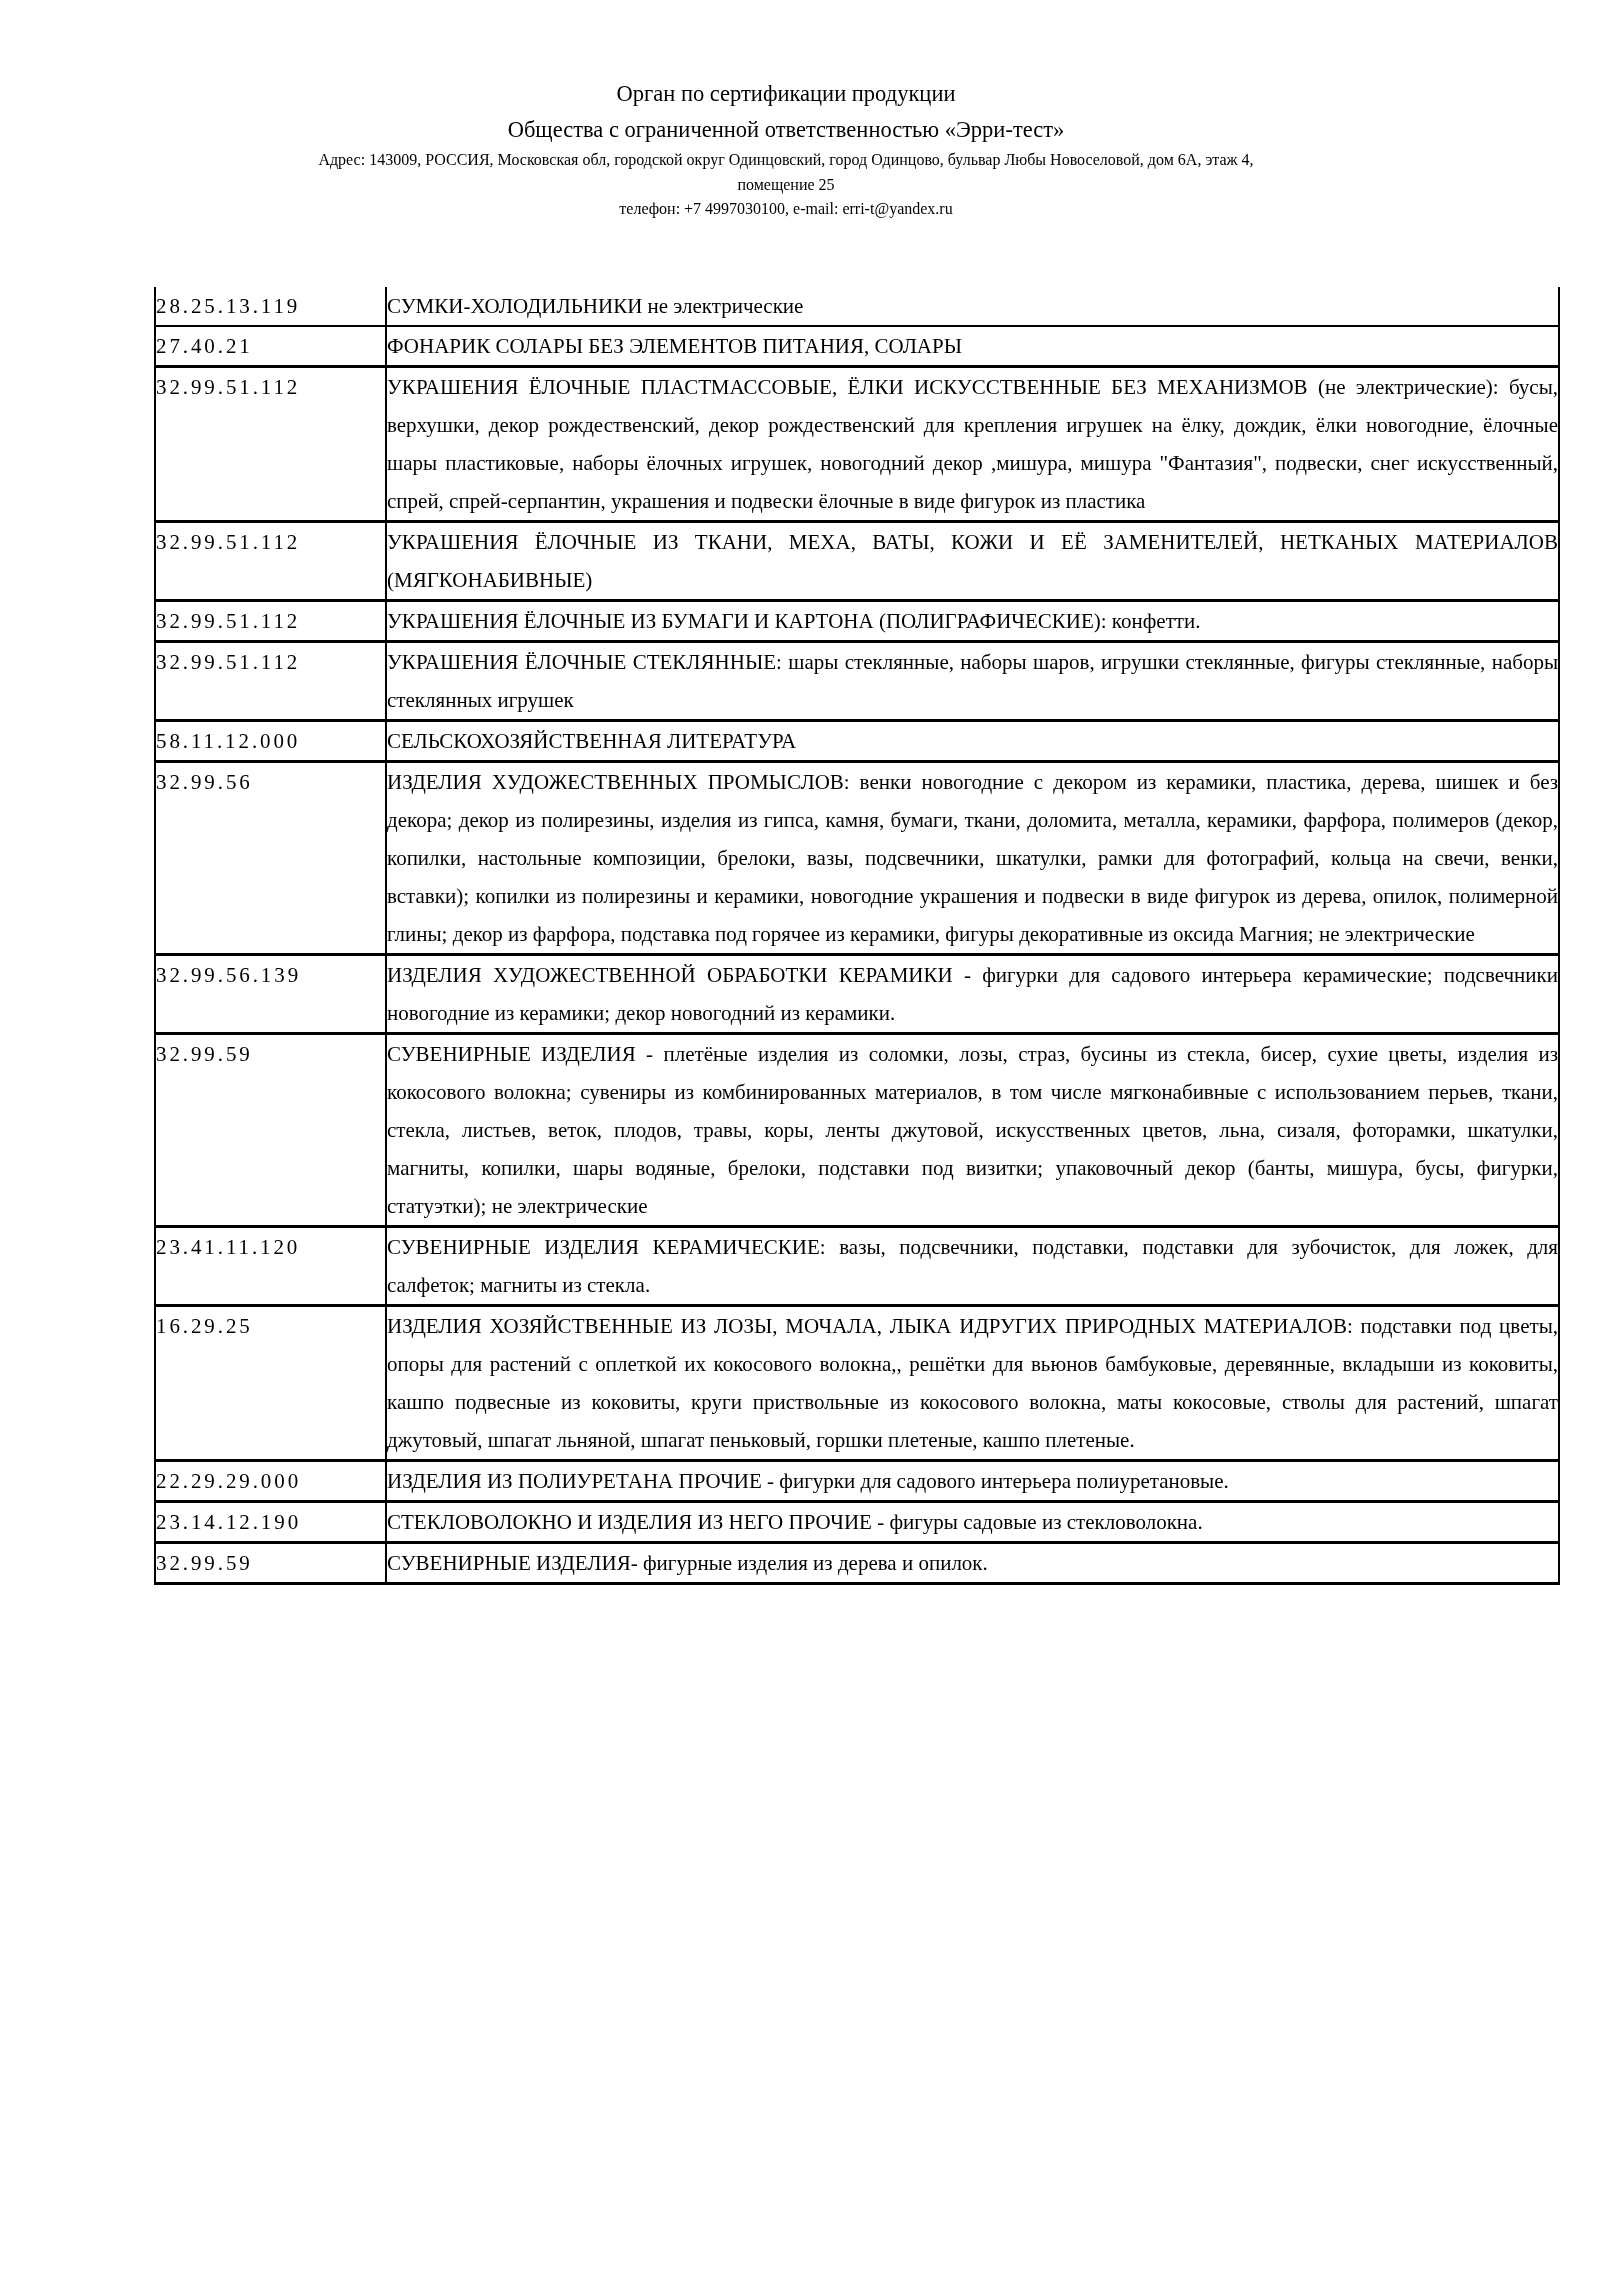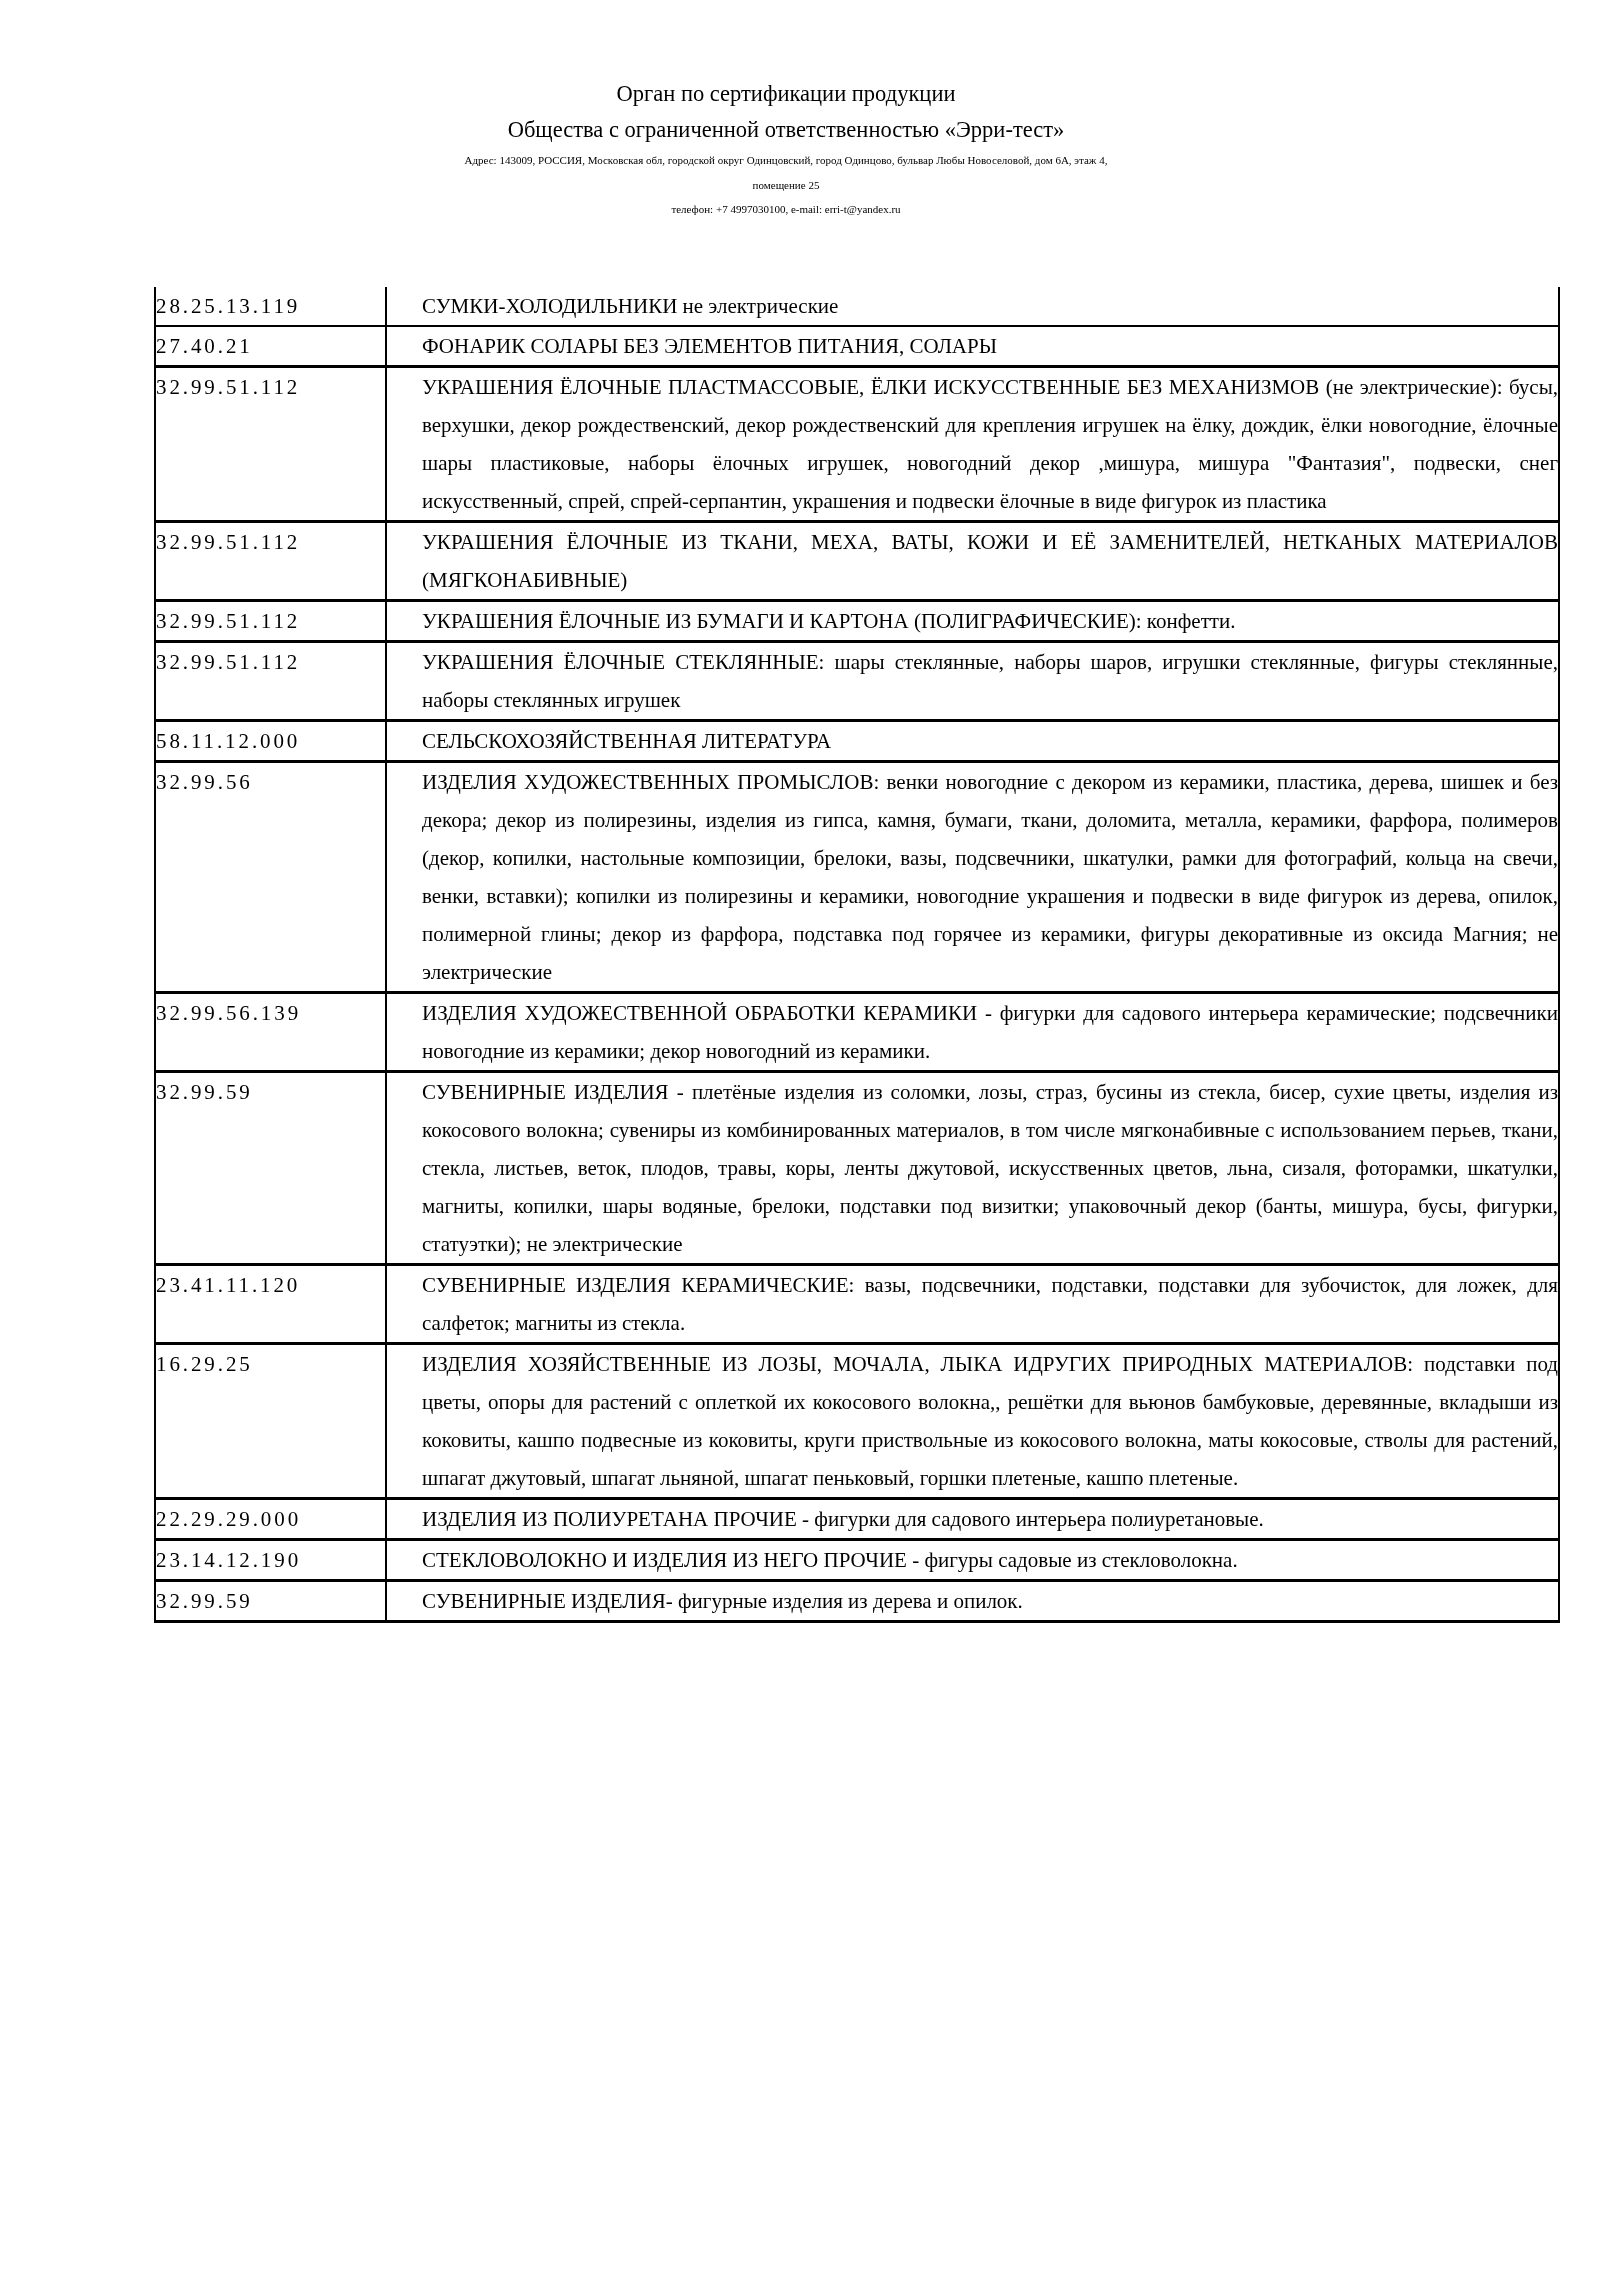--- a/index.html
+++ b/index.html
@@ -7,37 +7,37 @@
     position: relative;
     width: 1572px;
     height: 2293px;
     background: #ffffff;
     color: #000000;
     font-family: "Liberation Serif", "DejaVu Serif", serif;
     overflow: hidden;
   }
   .header { margin-top: 76px; text-align: center; }
   .header .big   { font-size: 22.5px; line-height: 36px; }
-  .header .small { font-size: 11px; line-height: 24.5px; }
+  .header .small { font-size: 16px; line-height: 24.5px; }
   table.products {
     border-collapse: collapse;
     table-layout: fixed;
     margin: 65px 0 0 154px;
     width: 1405px;
   }
   col.c-code { width: 231px; }
   col.c-desc { width: 1173px; }
   table.products td {
     border-left: 2px solid #000;
     vertical-align: top;
     font-size: 21px;
     line-height: 38px;
     padding: 0;
   }
-  table.products td.desc { border-right: 2px solid #000; padding-left: 35px; }
+  table.products td.desc { border-right: 2px solid #000; }
   table.products tr td { border-bottom: 3.9px solid #000; }
   table.products tr.first-row td { border-bottom: 2px solid #000; }
   td.code {
     padding: 1px 5.9px 2px 12.7px;
     letter-spacing: 2.9px;
     white-space: nowrap;
   }
   td.desc {
     padding: 1px 10.8px 2px 14.7px;
     text-align: justify;

